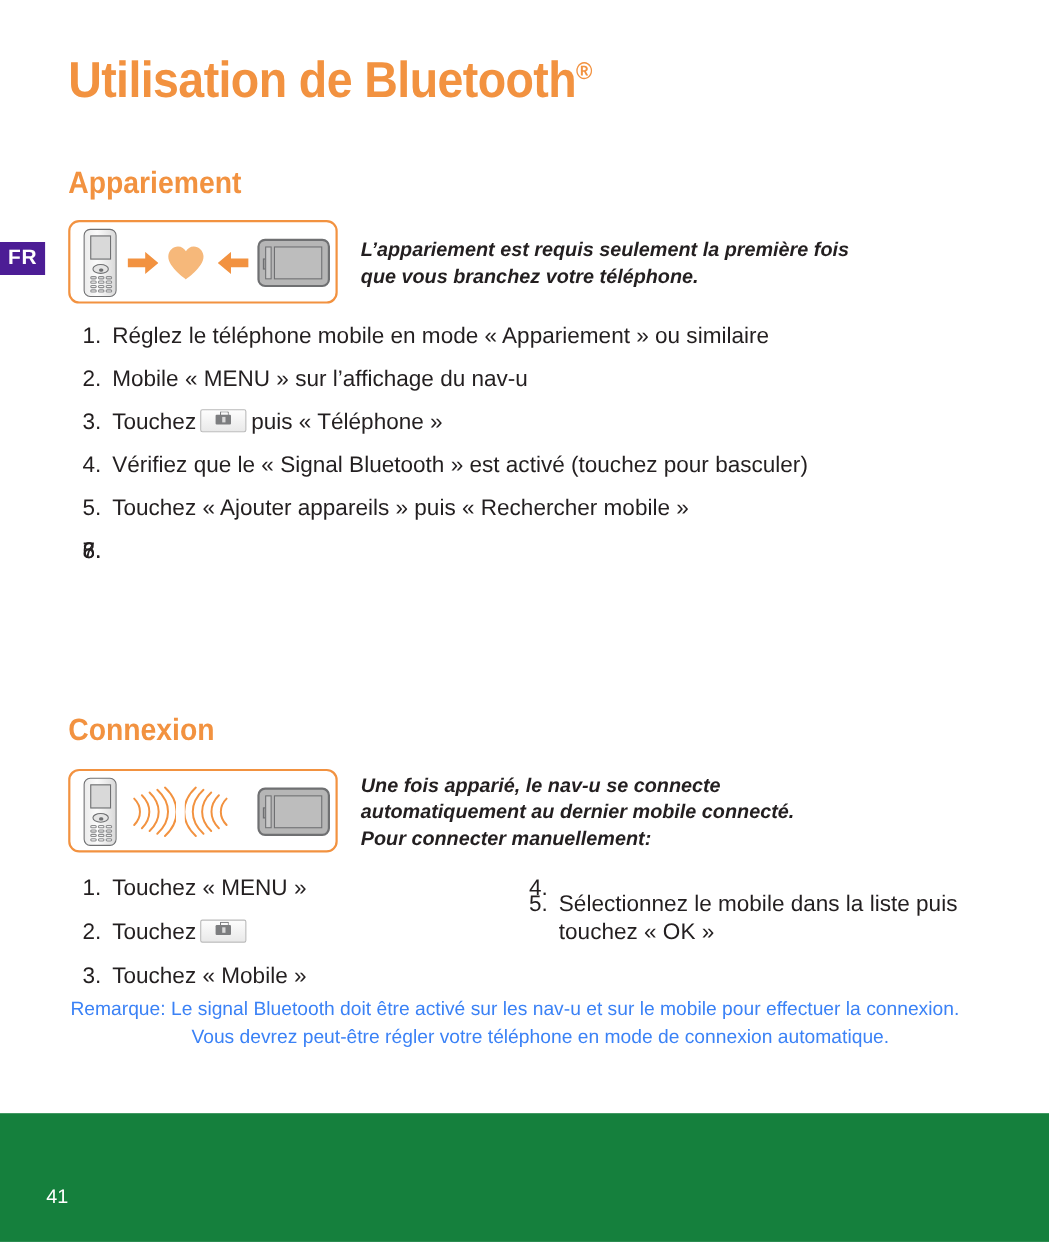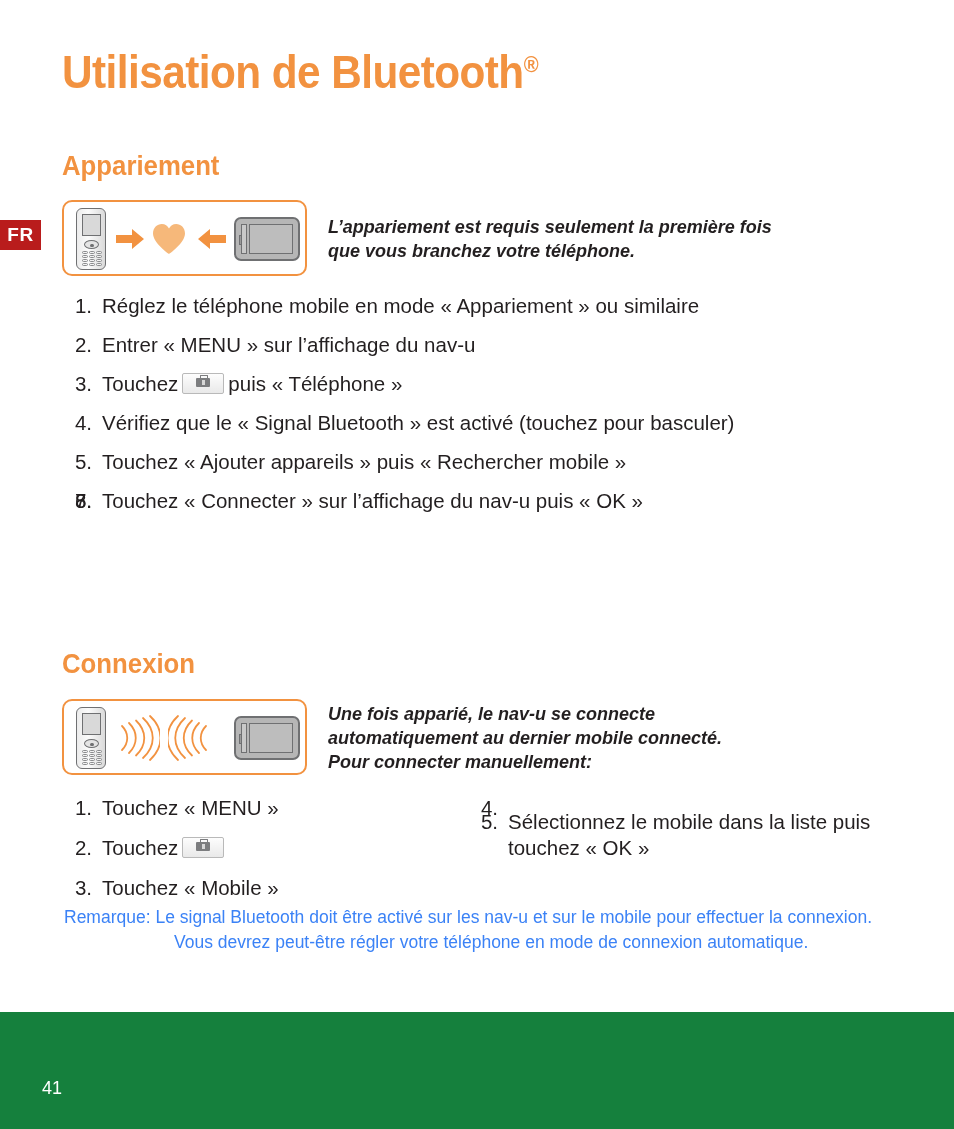--- a/index.html
+++ b/index.html
@@ -10,21 +10,21 @@
     color:#231f20;
     position:relative;
     overflow:hidden;
   }
   .page{position:relative;width:954px;height:1129px;}
 
   
   .lang-tab{
     position:absolute;left:0;top:220px;
     width:41px;height:30px;
-    background:#b91c1c;
+    background:#4c1d95;
     color:#ffffff;
     display:flex;align-items:center;justify-content:center;
     font-family:"Liberation Sans", sans-serif;
     font-weight:bold;font-size:19px;letter-spacing:0.5px;
   }
 
   
   .h1{
     position:absolute;left:62px;top:45px;
     font-family:"Liberation Sans Narrow","Liberation Sans",sans-serif;
@@ -251,21 +251,21 @@
 
   <div class="callout" id="callout-pair">L’appariement est requis seulement la première fois que vous branchez votre téléphone.</div>
 
   <ol class="steps" id="steps-pair">
     <li>
       <span class="num">1.</span>
       <span>Réglez le téléphone mobile en mode « Appariement » ou similaire</span>
     </li>
     <li>
       <span class="num">2.</span>
-      <span>Entrer « MENU » sur l’affichage du nav-u</span>
+      <span>Mobile « MENU » sur l’affichage du nav-u</span>
     </li>
     <li>
       <span class="num">3.</span>
       <span>Touchez</span><span class="tool-btn"><span class="case"></span></span><span>puis « Téléphone »</span>
     </li>
     <li>
       <span class="num">4.</span>
       <span>Vérifiez que le « Signal Bluetooth » est activé (touchez pour basculer)</span>
     </li>
     <li>
@@ -273,21 +273,20 @@
       <span>Touchez « Ajouter appareils » puis « Rechercher mobile »</span>
     </li>
     <li>
       <span class="num">6.</span>
     </li>
     <li>
       <span class="num">7.</span>
     </li>
     <li>
       <span class="num">8.</span>
-      <span>Touchez « Connecter » sur l’affichage du nav-u puis « OK »</span>
     </li>
   </ol>
 
   <div class="h2" id="h2-connexion">Connexion</div>
 
   <div class="illo-box" id="box-conn">
     <div class="phone" style="left:12px;top:6px;">
       <span class="screen"></span>
       <span class="navpad"></span>
       <span class="keypad">

